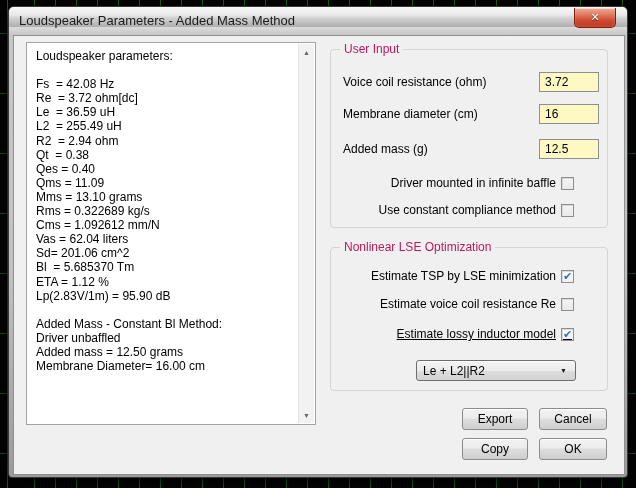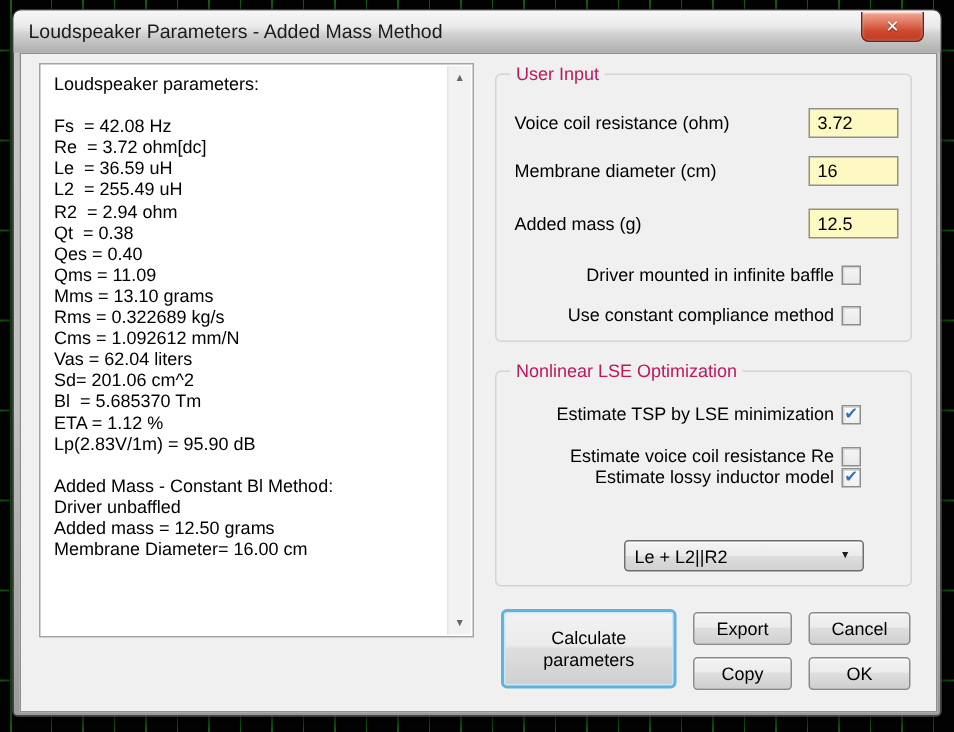--- a/index.html
+++ b/index.html
@@ -21,21 +21,21 @@
 
   
   .dialog {
     position:absolute; left:8px; top:6px; width:620px; height:472px;
     border:1px solid #3a3a3a;
     border-radius:6px 6px 4px 4px;
     background:linear-gradient(180deg,#efefef 0%,#dedede 4%,#c6c6c6 6%,#c2c2c2 55%,#9a9a9a 100%);
     box-shadow:0 3px 12px rgba(0,0,0,.85), inset 0 1px 0 rgba(255,255,255,.75);
   }
   .titlebar {
-    position:absolute; left:0; top:0; right:0; height:28px;
+    position:absolute; left:0; top:0; right:0; height:20px;
     border-radius:5px 5px 0 0;
     background:linear-gradient(180deg,#f7f7f7 0%,#e9e9e9 40%,#d2d2d2 55%,#aeaeae 100%);
   }
   .title-text {
     position:absolute; left:10px; top:0; height:28px; line-height:28px;
     font-size:13px; color:#1b1b1b; white-space:nowrap;
   }
   .close-btn {
     position:absolute; top:1px; right:11px; width:42px; height:20px;
     border:1px solid #7e1c0e; border-top:none;
@@ -196,31 +196,30 @@
       <div class="group-label">Nonlinear LSE Optimization</div>
 
       <div class="check-row" style="top:21px;">
         <span class="check-label">Estimate TSP by LSE minimization</span>
         <span class="checkbox checked">✔</span>
       </div>
       <div class="check-row" style="top:49px;">
         <span class="check-label">Estimate voice coil resistance Re</span>
         <span class="checkbox"></span>
       </div>
-      <div class="check-row" style="top:63px;">
+      <div class="check-row" style="top:79px;text-decoration:underline;">
         <span class="check-label">Estimate lossy inductor model</span>
         <span class="checkbox checked">✔</span>
       </div>
 
       <div class="dropdown">
         <span class="dropdown-text">Le + L2||R2</span>
         <span class="dropdown-arrow">▼</span>
       </div>
     </div>
 
-    <div class="btn btn-calc">Calculate parameters</div>
     <div class="btn btn-export">Export</div>
     <div class="btn btn-cancel">Cancel</div>
     <div class="btn btn-copy">Copy</div>
     <div class="btn btn-ok">OK</div>
 
   </div>
 </div>
 
 </body></html>

